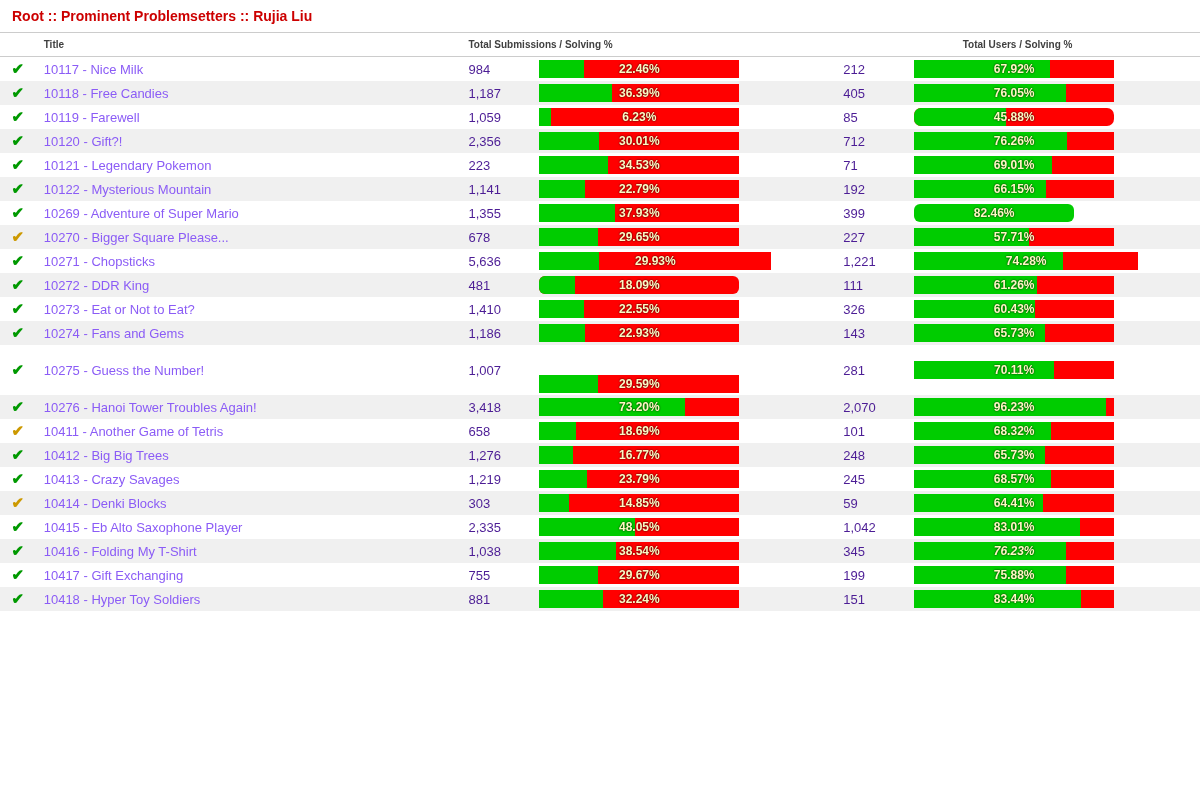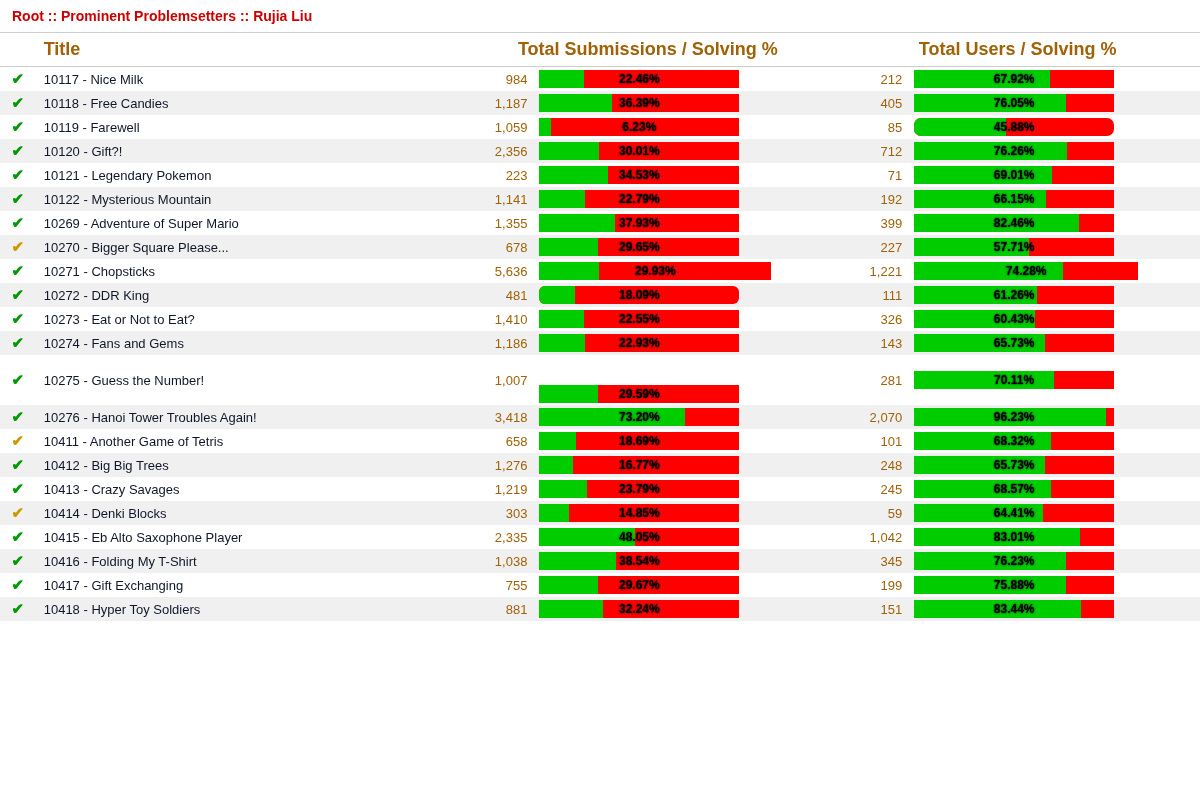--- a/index.html
+++ b/index.html
@@ -19,22 +19,22 @@
     table {
       width: 100%;
       border-collapse: collapse;
     }
     thead tr {
       background: #fff;
     }
     thead th {
       padding: 6px 8px;
       font-weight: bold;
-      font-size: 18px;
-      color: #a16207;
+      font-size: 10px;
+      color: #404040;
       border-bottom: 1px solid #ccc;
       text-align: left;
     }
     tbody tr:nth-child(even) {
       background: #f0f0f0;
     }
     tbody tr:nth-child(odd) {
       background: #ffffff;
     }
     tbody td {
@@ -52,27 +52,27 @@
     }
     .check-gold {
       color: #cc9900;
       font-size: 15px;
       font-weight: bold;
     }
     .title-cell {
       width: 340px;
     }
     .title-link {
-      color: #0f172a;
+      color: #8b5cf6;
       text-decoration: none;
     }
     .num-cell {
-      text-align: right;
+      text-align: left;
       width: 60px;
-      color: #a16207;
+      color: #4c1d95;
     }
     .bar-cell {
       width: 210px;
       padding: 2px 4px;
     }
     .bar-container {
       position: relative;
       width: 200px;
       height: 18px;
       background: #ff0000;
@@ -84,40 +84,40 @@
       background: #00cc00;
       height: 100%;
       flex-shrink: 0;
     }
     .bar-label {
       position: absolute;
       width: 100%;
       text-align: center;
       font-size: 12px;
       font-weight: bold;
-      color: #000000;
+      color: #fef9c3;
       mix-blend-mode: normal;
       text-shadow: 0 0 2px #000;
       pointer-events: none;
     }
     .header-row th {
       background: #fff;
     }
   </style>
 </head>
 <body>
 
 <div class="page-header">Root :: Prominent Problemsetters :: Rujia Liu</div>
 
 <table>
   <thead>
     <tr class="header-row">
       <th style="width:22px;"></th>
       <th class="title-cell">Title</th>
-      <th colspan="2" style="text-align:center; width:270px;">Total Submissions / Solving %</th>
+      <th colspan="2" style="text-align:left; width:270px;">Total Submissions / Solving %</th>
       <th colspan="2" style="text-align:center; width:270px;">Total Users / Solving %</th>
     </tr>
   </thead>
   <tbody id="table-body">
   <tr>
         <td class="icon-cell"><span class="check-green">✔</span></td>
         <td class="title-cell"><a class="title-link" href="#">10117 - Nice Milk</a></td>
         <td class="num-cell">984</td>
         <td class="bar-cell">
           <div class="bar-container" style="width: 200px;">
@@ -228,21 +228,21 @@
         <td class="title-cell"><a class="title-link" href="#">10269 - Adventure of Super Mario</a></td>
         <td class="num-cell">1,355</td>
         <td class="bar-cell">
           <div class="bar-container" style="width: 200px;">
             <div class="bar-green" style="width: 76px;"></div>
             <div class="bar-label">37.93%</div>
           </div>
         </td>
         <td class="num-cell">399</td>
         <td class="bar-cell">
-          <div class="bar-container" style="width: 200px;">
+          <div class="bar-container" style="width: 160px; border-radius: 6px;">
             <div class="bar-green" style="width: 165px;"></div>
             <div class="bar-label">82.46%</div>
           </div>
         </td>
       </tr>
       <tr>
         <td class="icon-cell"><span class="check-gold">✔</span></td>
         <td class="title-cell"><a class="title-link" href="#">10270 - Bigger Square Please...</a></td>
         <td class="num-cell">678</td>
         <td class="bar-cell">
@@ -462,21 +462,21 @@
         <td class="title-cell"><a class="title-link" href="#">10416 - Folding My T-Shirt</a></td>
         <td class="num-cell">1,038</td>
         <td class="bar-cell">
           <div class="bar-container" style="width: 200px;">
             <div class="bar-green" style="width: 77px;"></div>
             <div class="bar-label">38.54%</div>
           </div>
         </td>
         <td class="num-cell">345</td>
         <td class="bar-cell">
-          <div class="bar-container" style="width: 200px;">
+          <div class="bar-container" style="width: 200px; font-style: italic;">
             <div class="bar-green" style="width: 152px;"></div>
             <div class="bar-label">76.23%</div>
           </div>
         </td>
       </tr>
       <tr>
         <td class="icon-cell"><span class="check-green">✔</span></td>
         <td class="title-cell"><a class="title-link" href="#">10417 - Gift Exchanging</a></td>
         <td class="num-cell">755</td>
         <td class="bar-cell">

